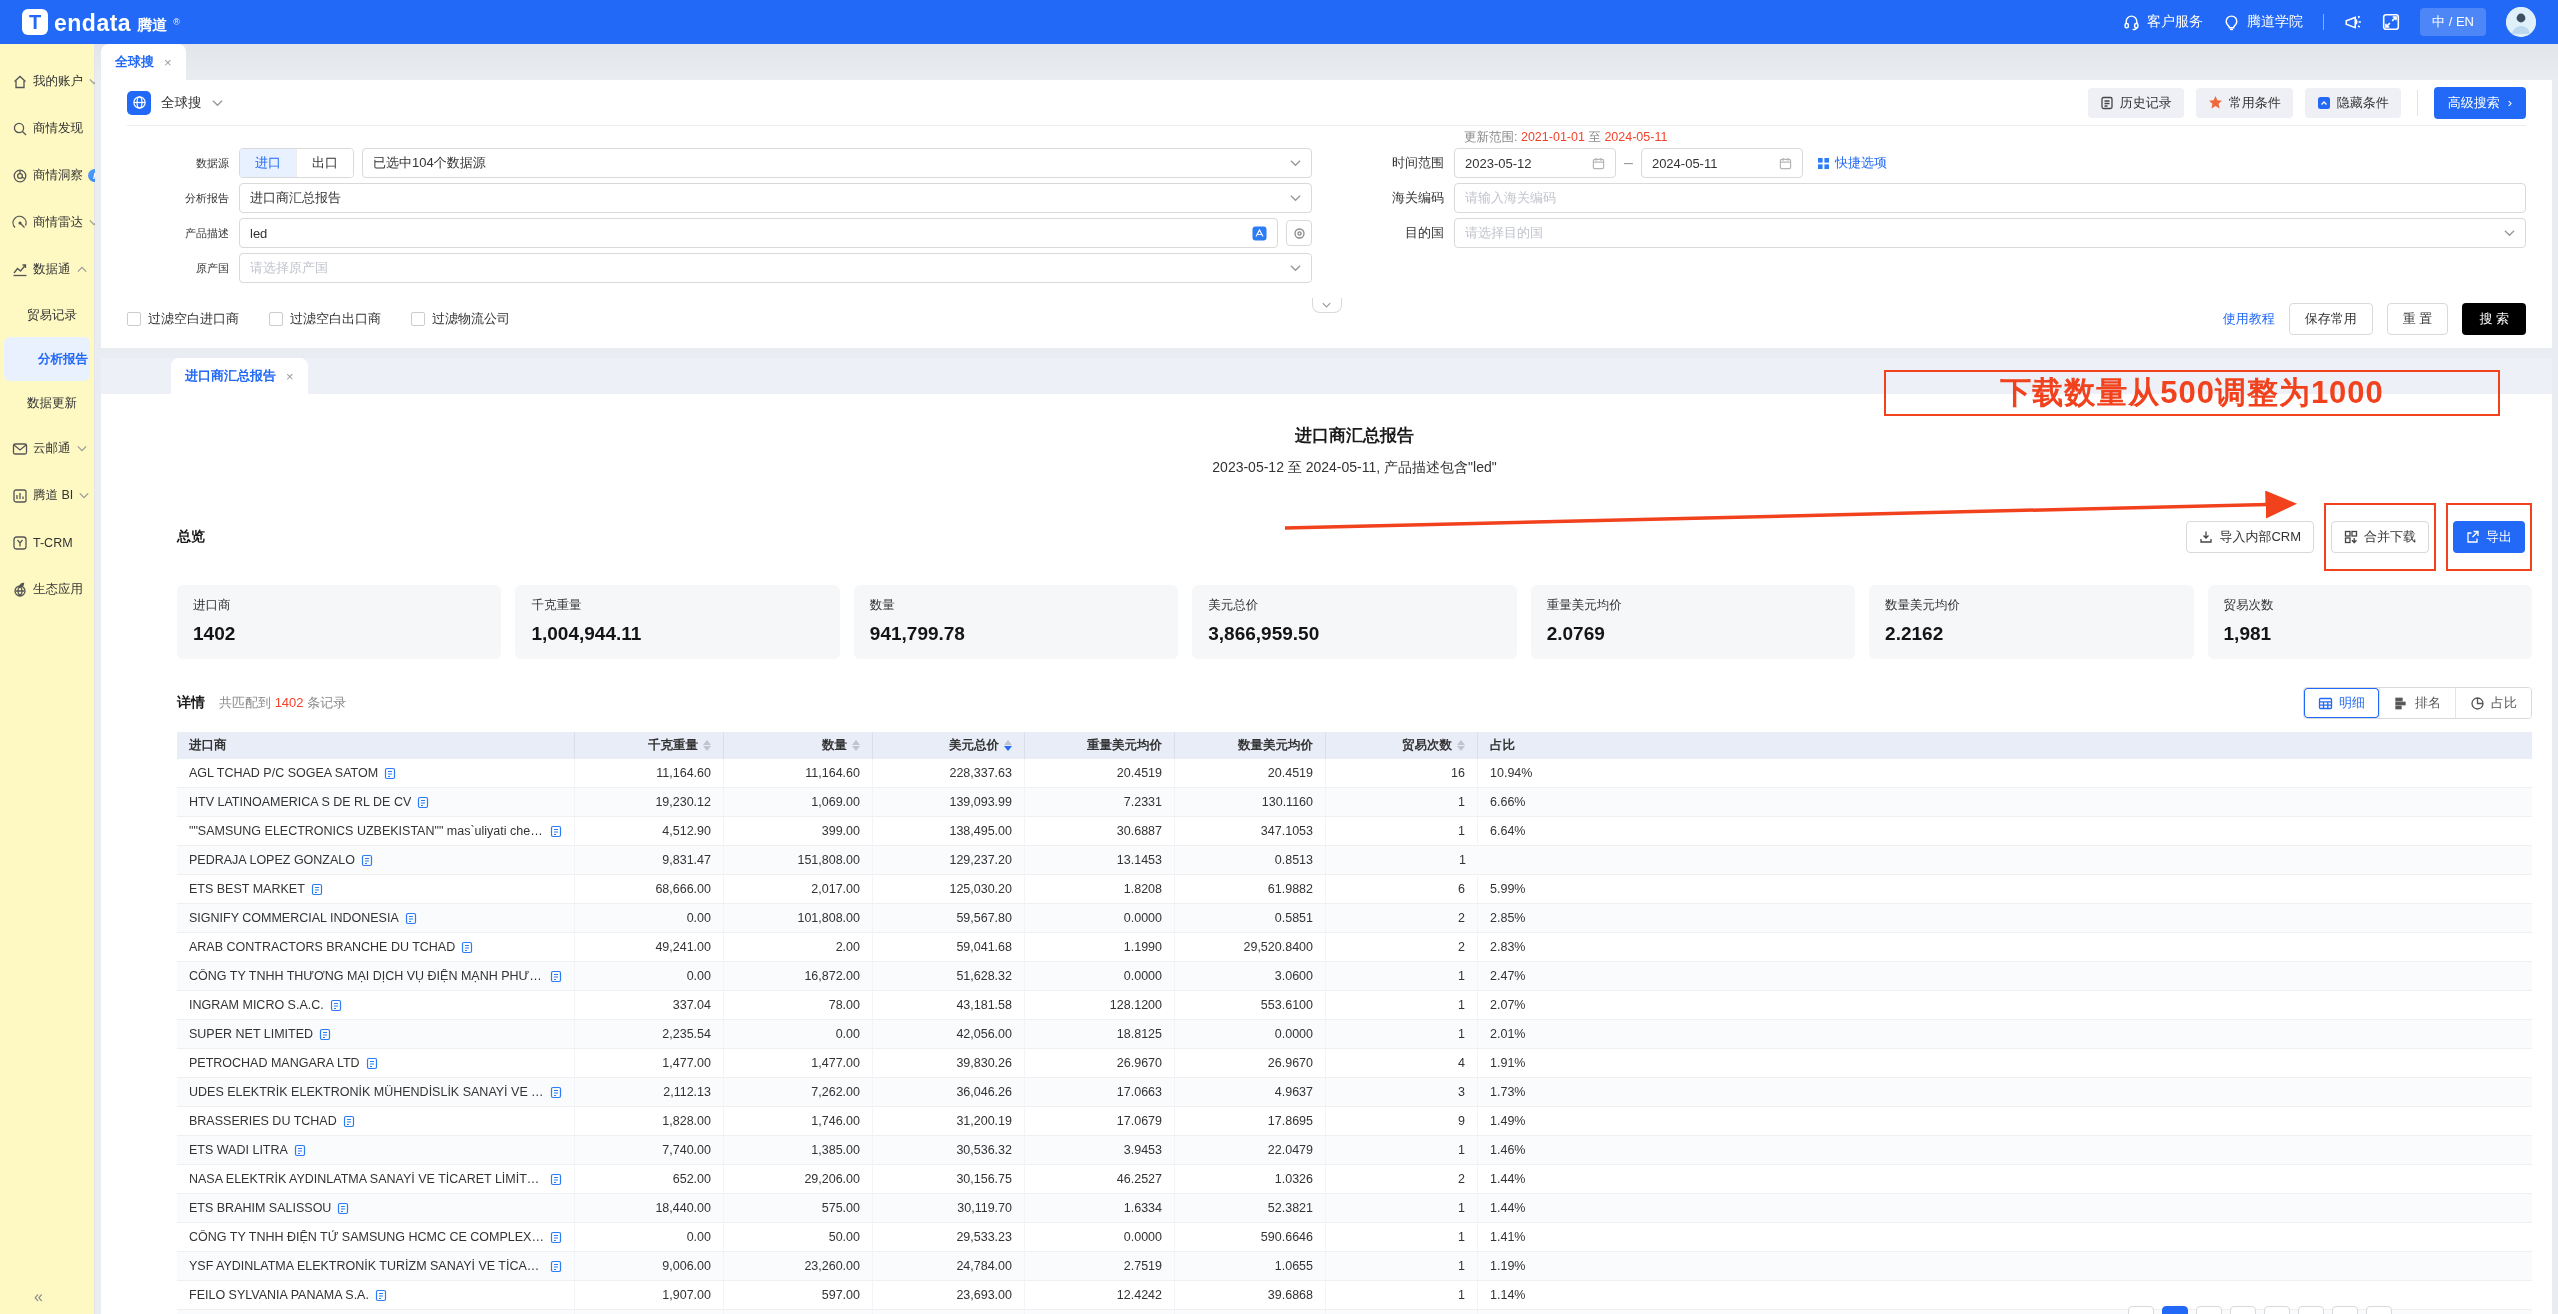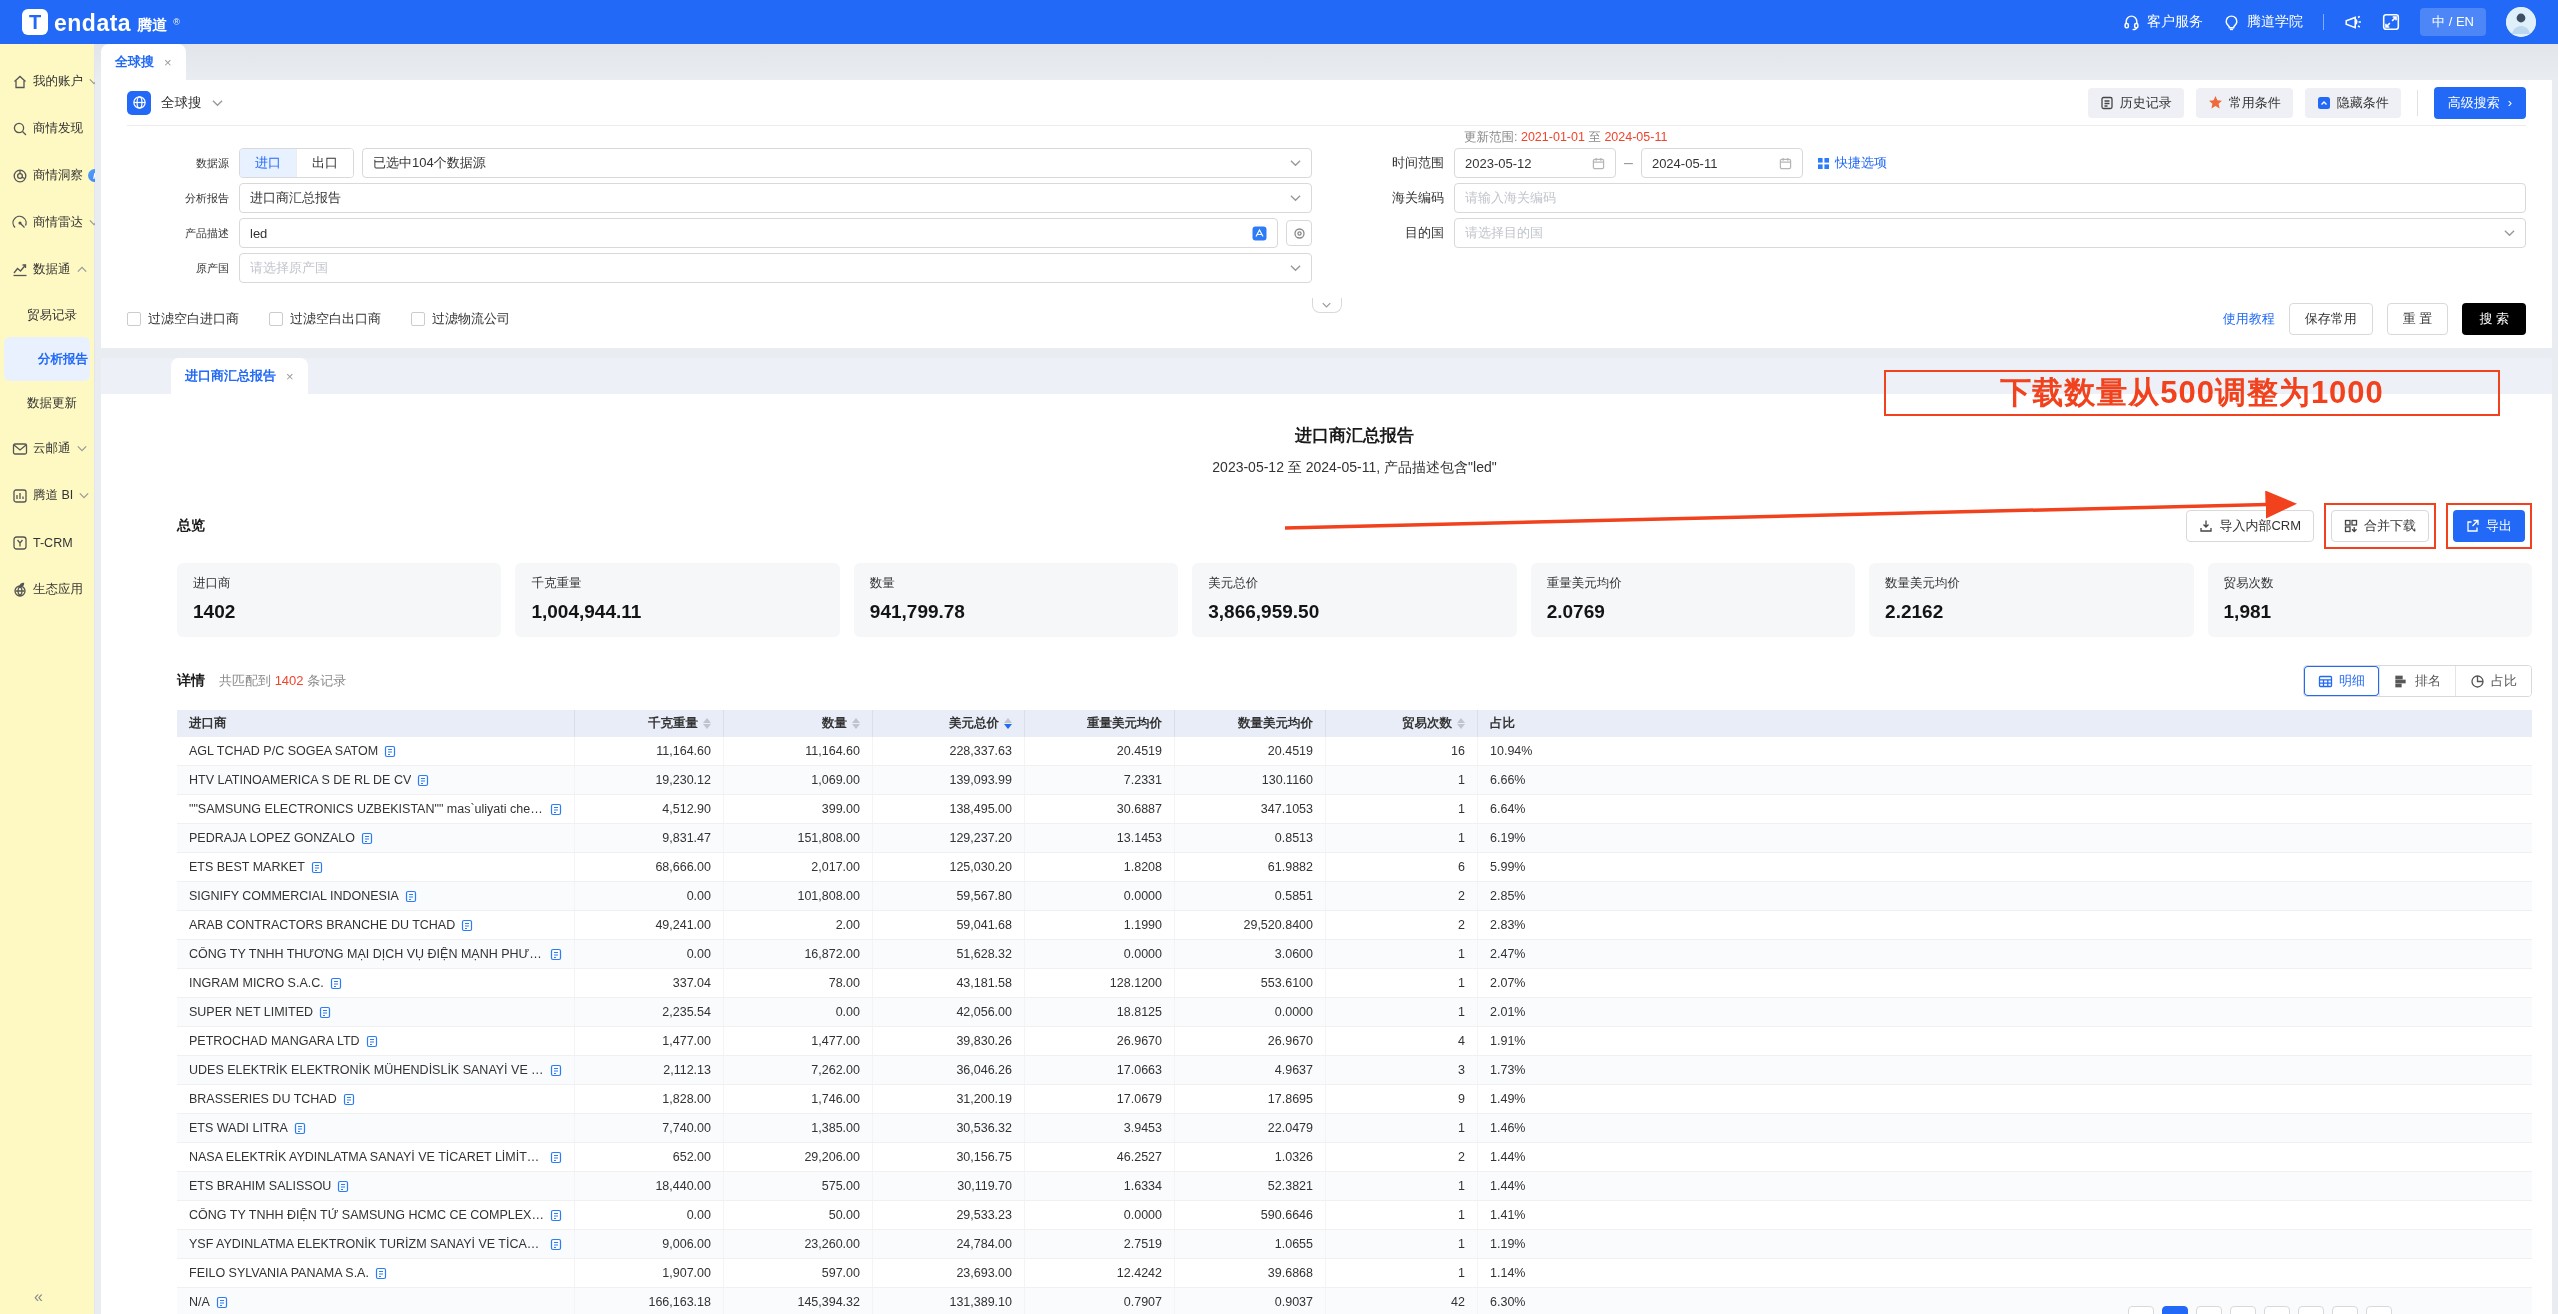--- a/index.html
+++ b/index.html
@@ -104,21 +104,21 @@
   .report-panel { background:#fff; margin:0 6px; flex:1; padding:0 20px 0 76px; position:relative; }
   .rp-title { text-align:center; font-size:17px; font-weight:bold; color:#1a1a1a; padding-top:30px;}
   .rp-sub { text-align:center; font-size:14px; color:#333; margin-top:12px; }
   .overview-row { display:flex; align-items:center; margin-top:26px; }
   .sec-label { font-size:14px; font-weight:bold; color:#1a1a1a; }
   .ov-btns { margin-left:auto; display:flex; align-items:center; gap:10px; }
   .btn-outline-ic { border:1px solid #d9d9d9; border-radius:4px; background:#fff; padding:0 12px;
     height:32px; display:flex; align-items:center; gap:6px; font-size:13px; color:#333; cursor:pointer;}
   .btn-primary-ic { background:#2169f6; border-radius:4px; color:#fff; padding:0 13px; height:32px;
     display:flex; align-items:center; gap:6px; font-size:13px; cursor:pointer;}
-  .red-frame { border:2.5px solid #f1411d; padding:5px 5px; display:inline-flex;font-family:Liberation Mono, monospace; }
+  .red-frame { border:2.5px solid #f1411d; padding:16px 5px; display:inline-flex;font-family:Liberation Mono, monospace; }
 
   .stats-row { display:flex; gap:14px; margin-top:14px; }
   .stat-card { flex:1; background:#f6f7f9; border-radius:6px; padding:12px 16px 14px; }
   .stat-label { font-size:12.5px; color:#333; }
   .stat-value { font-size:19px; font-weight:bold; color:#141414; margin-top:9px; }
 
   .detail-row { display:flex; align-items:center; margin-top:28px; }
   .match-info { margin-left:14px; font-size:13px; color:#8a8a8a; }
   .match-info .red { color:#f0432c; }
   .view-toggle { margin-left:auto; display:flex; border:1px solid #d9d9d9; border-radius:4px; overflow:hidden;}
@@ -781,21 +781,20 @@
                     <path d="M4 4.5h4M4 7h4M4 9.5h2"></path>
                   </svg>
                 </span>
               </div>
               <div class="td r">9,831.47</div>
               <div class="td r">151,808.00</div>
               <div class="td r">129,237.20</div>
               <div class="td r">13.1453</div>
               <div class="td r">0.8513</div>
               <div class="td r">1</div>
-              <div class="td">6.19%</div>
             </div>
             <div class="tbl-row">
               <div class="td">
                 <span class="cname">ETS BEST MARKET</span>
                 <span class="co-icn">
                   <svg width="12" height="13" viewBox="0 0 12 13" fill="none" stroke="currentColor" stroke-width="1.2">
                     <rect x="1.5" y="1.5" width="9" height="10" rx="1.5"></rect>
                     <path d="M4 4.5h4M4 7h4M4 9.5h2"></path>
                   </svg>
                 </span>

